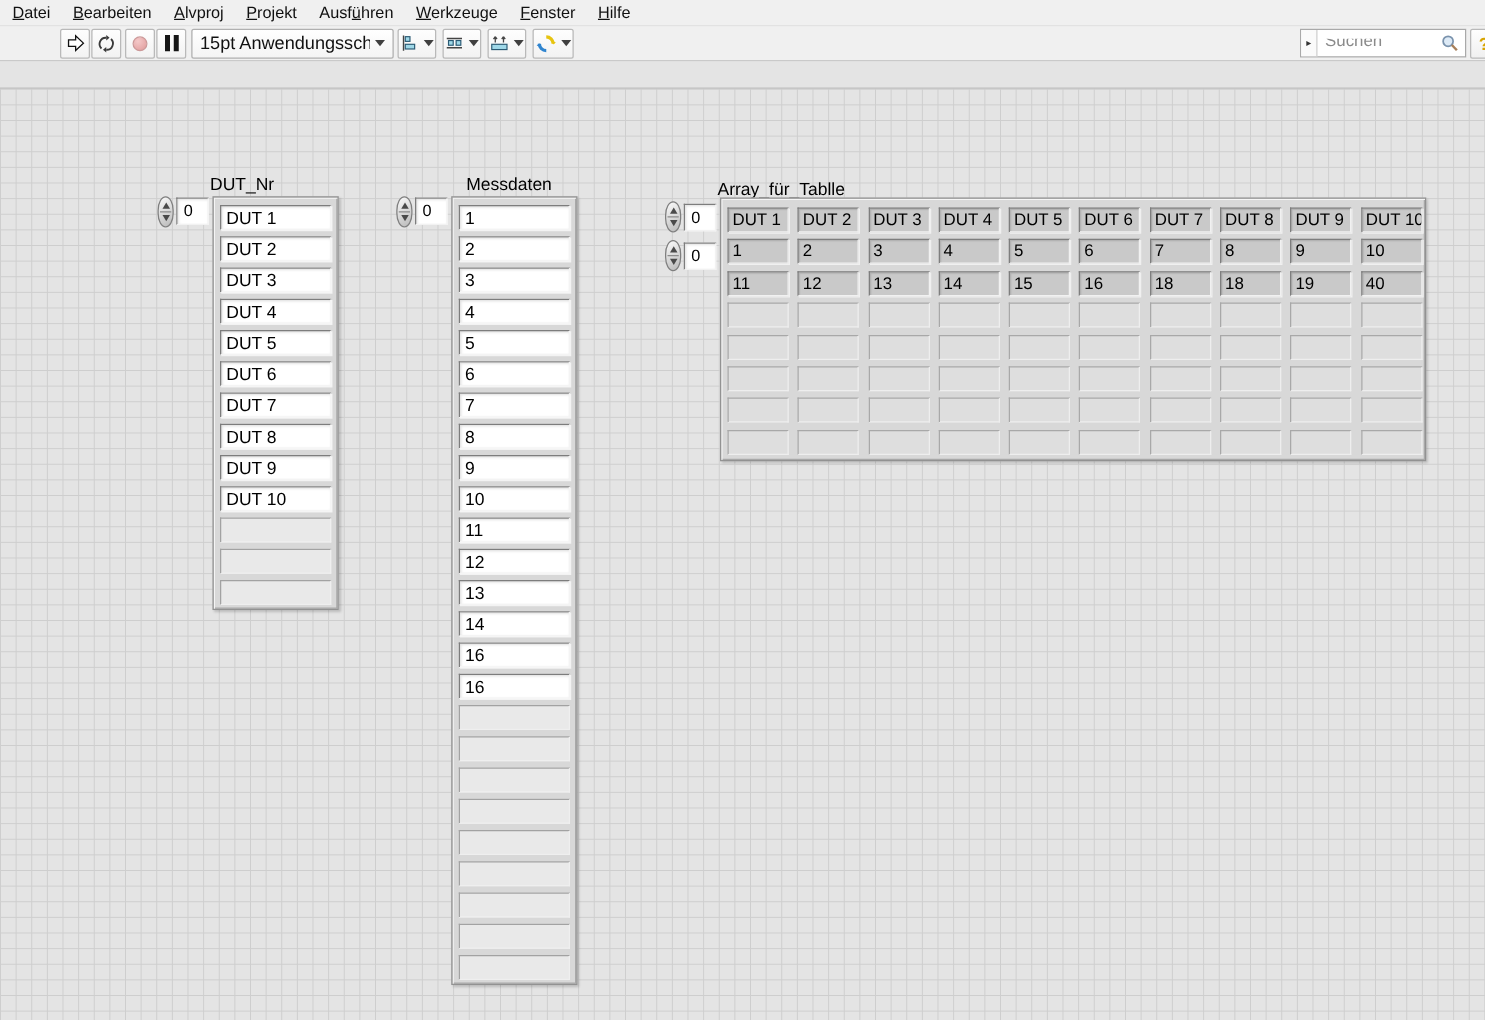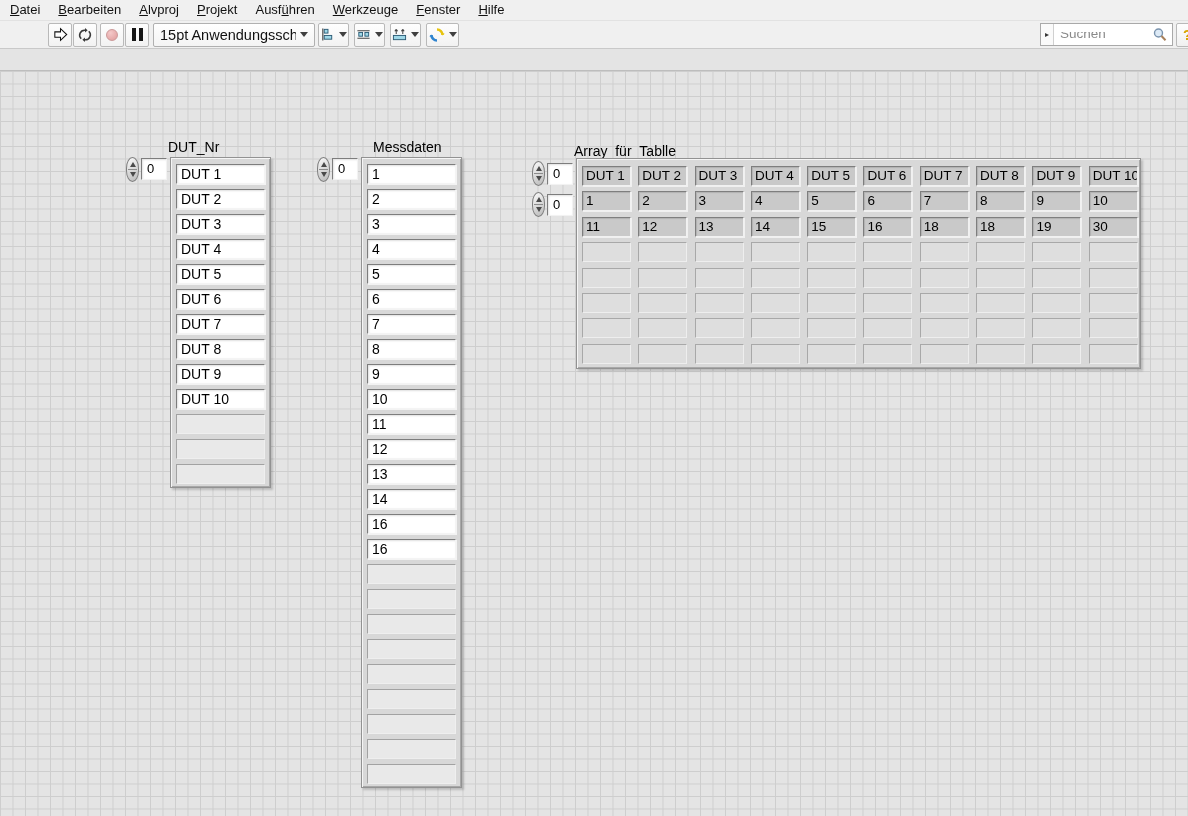--- a/index.html
+++ b/index.html
@@ -272,21 +272,21 @@
         <div class="tcell">10</div>
         <div class="tcell">11</div>
         <div class="tcell">12</div>
         <div class="tcell">13</div>
         <div class="tcell">14</div>
         <div class="tcell">15</div>
         <div class="tcell">16</div>
         <div class="tcell">18</div>
         <div class="tcell">18</div>
         <div class="tcell">19</div>
-        <div class="tcell">30</div>
+        <div class="tcell">40</div>
         <div class="tcell empty"></div>
         <div class="tcell empty"></div>
         <div class="tcell empty"></div>
         <div class="tcell empty"></div>
         <div class="tcell empty"></div>
         <div class="tcell empty"></div>
         <div class="tcell empty"></div>
         <div class="tcell empty"></div>
         <div class="tcell empty"></div>
         <div class="tcell empty"></div>

